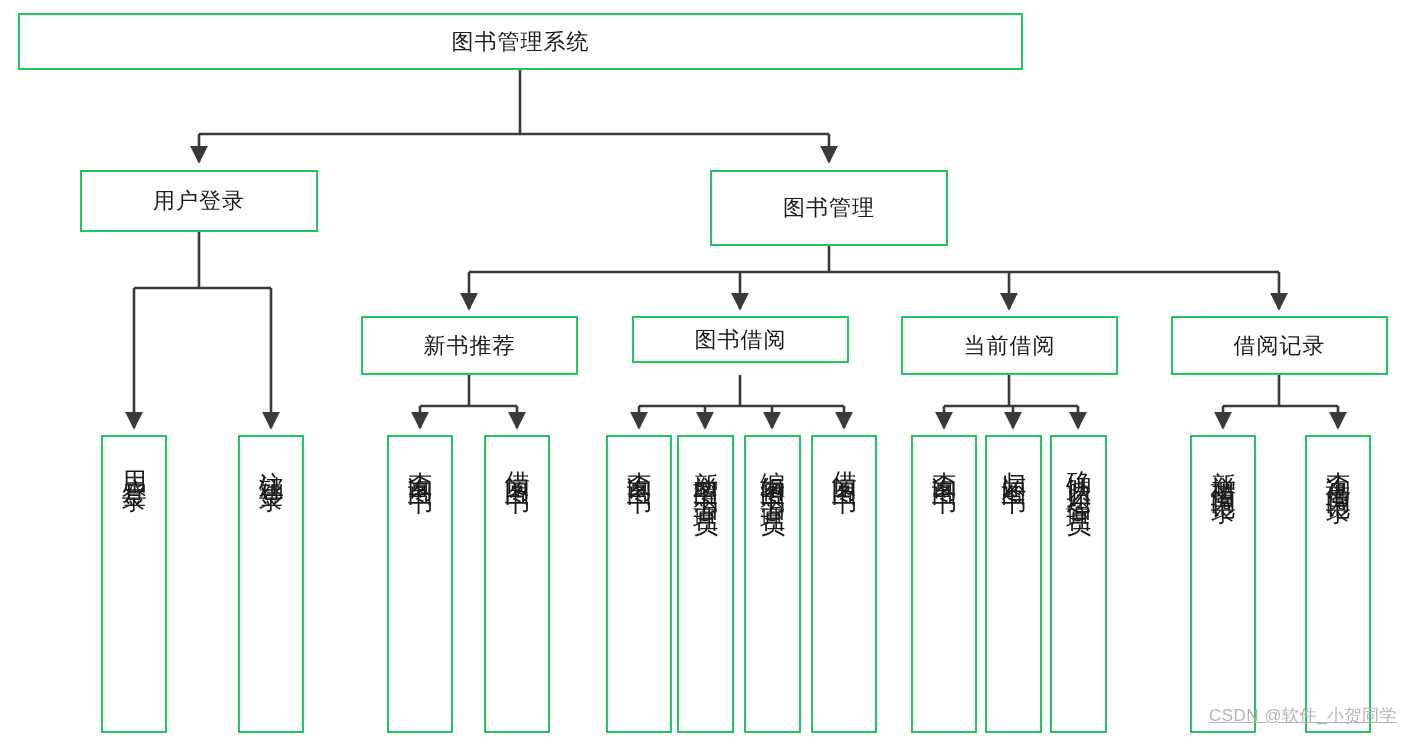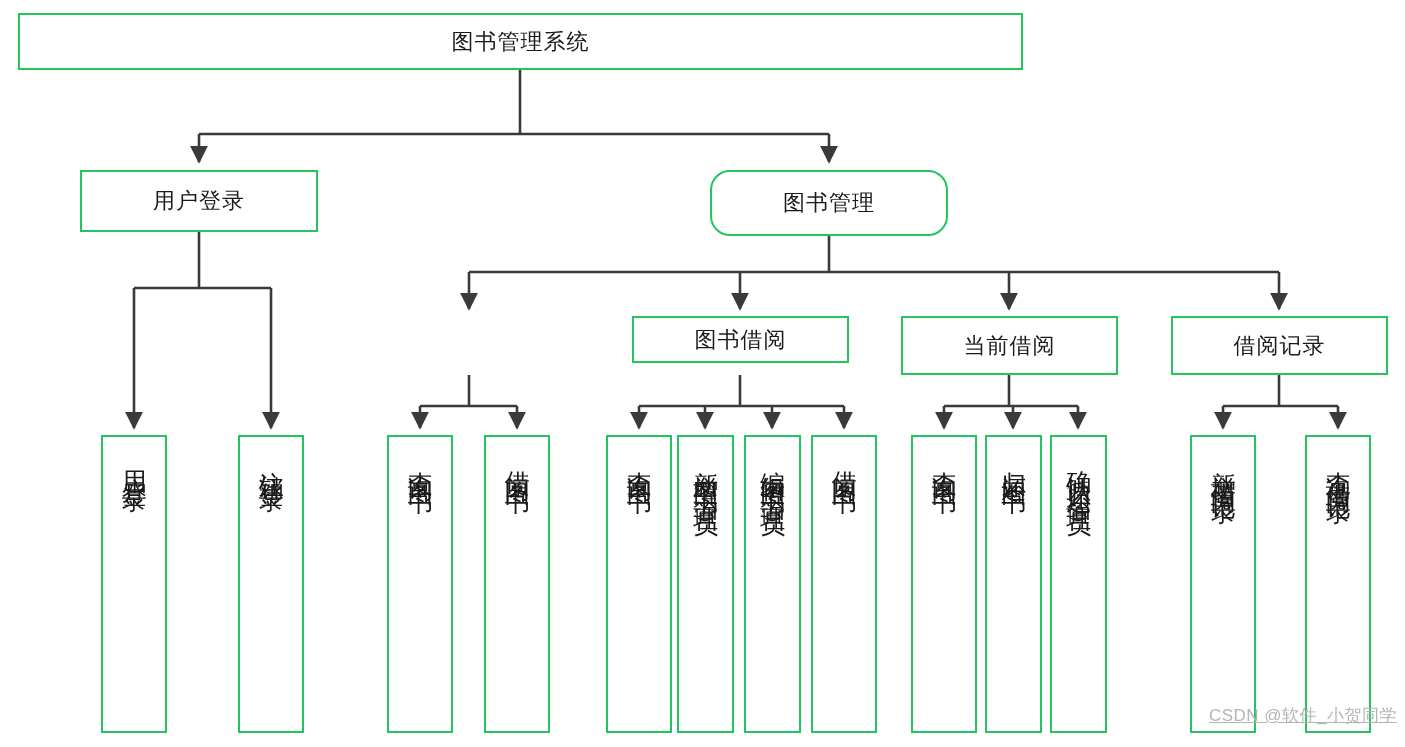--- a/index.html
+++ b/index.html
@@ -117,24 +117,27 @@
     </g>
   </svg>
 
   <div class="node horiz" style="left:18px; top:13px; width:1005px; height:57px;">
     <span>图书管理系统</span>
   </div>
 
   <div class="node horiz" style="left:80px; top:170px; width:238px; height:62px;">
     <span>用户登录</span>
   </div>
-  <div class="node horiz" style="left:710px; top:170px; width:238px; height:66px;border-radius:20px;">
+  <div class="node horiz" style="left:710px; top:170px; width:238px; height:76px;">
     <span>图书管理</span>
   </div>
 
+  <div class="node horiz" style="left:361px; top:316px; width:217px; height:59px;">
+    <span>新书推荐</span>
+  </div>
   <div class="node horiz" style="left:632px; top:316px; width:217px; height:47px;">
     <span>图书借阅</span>
   </div>
   <div class="node horiz" style="left:901px; top:316px; width:217px; height:59px;text-align:center;">
     <span>当前借阅</span>
   </div>
   <div class="node horiz" style="left:1171px; top:316px; width:217px; height:59px;text-align:right;">
     <span>借阅记录</span>
   </div>
 

